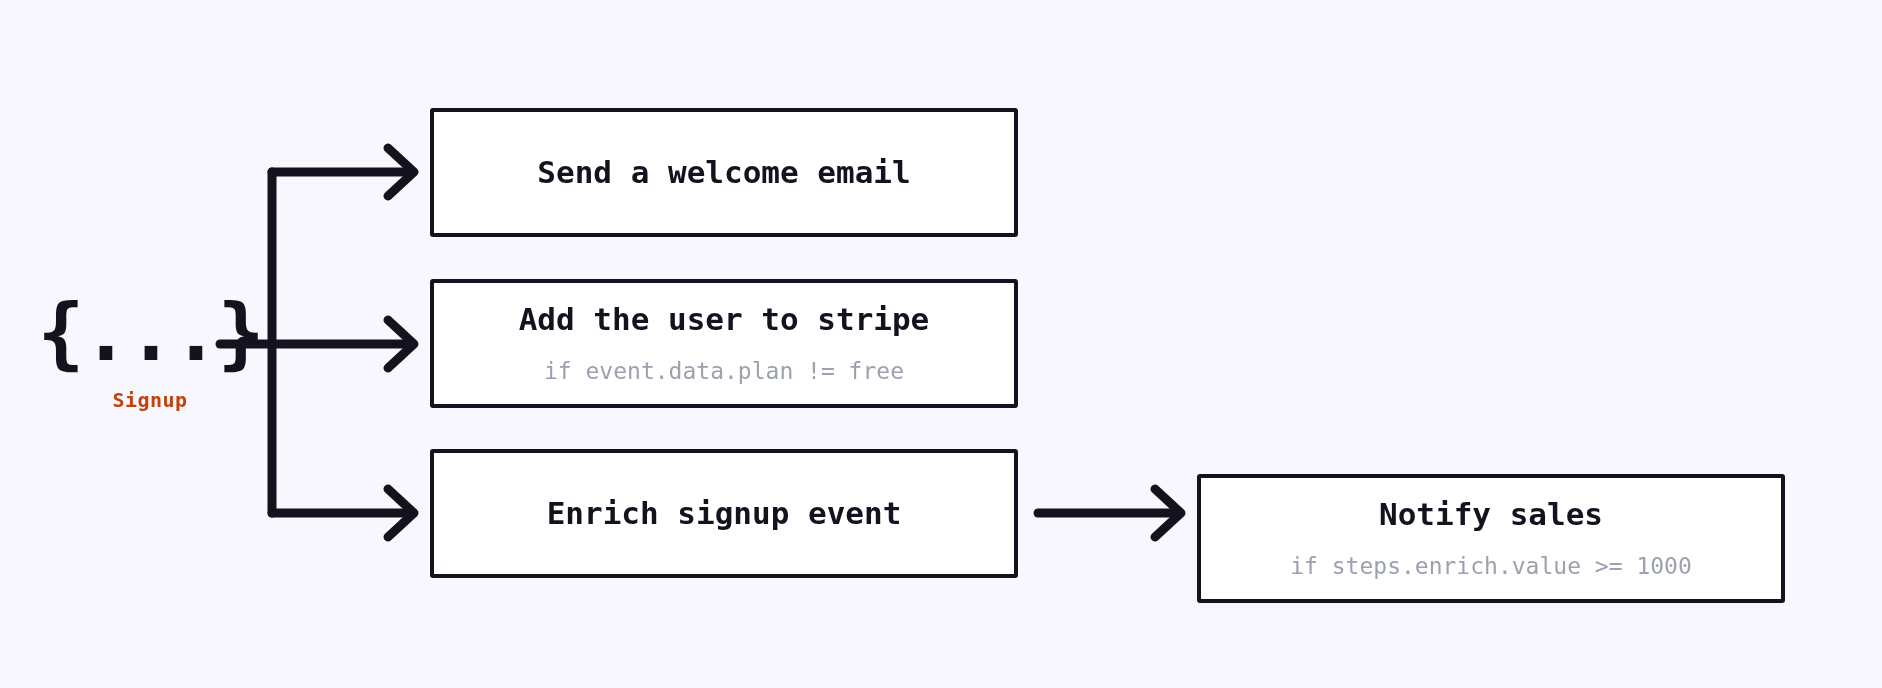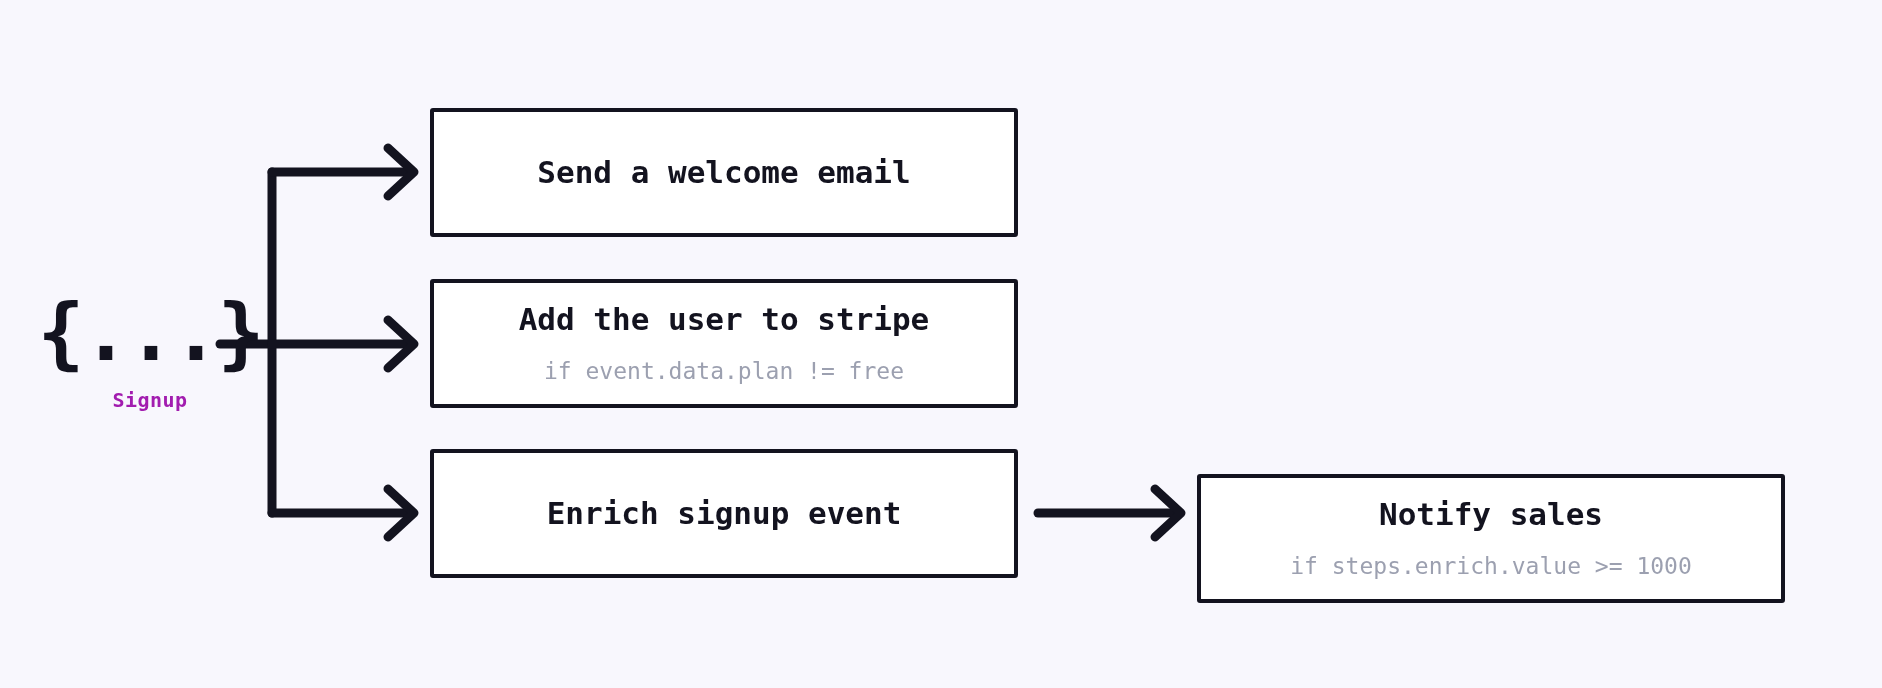--- a/index.html
+++ b/index.html
@@ -45,21 +45,21 @@
     font-weight: bold;
     line-height: 1;
     color: #13131f;
     letter-spacing: -2px;
   }
   .trigger-label {
     margin-top: 16px;
     font-family: "DejaVu Sans Mono", "Liberation Mono", monospace;
     font-size: 20px;
     font-weight: bold;
-    color: #a21caf;
+    color: #c2410c;
     letter-spacing: 0.5px;
   }
 
   
   .step-box {
     position: absolute;
     box-sizing: border-box;
     background: #ffffff;
     border: 4px solid #13131f;
     border-radius: 3px;

